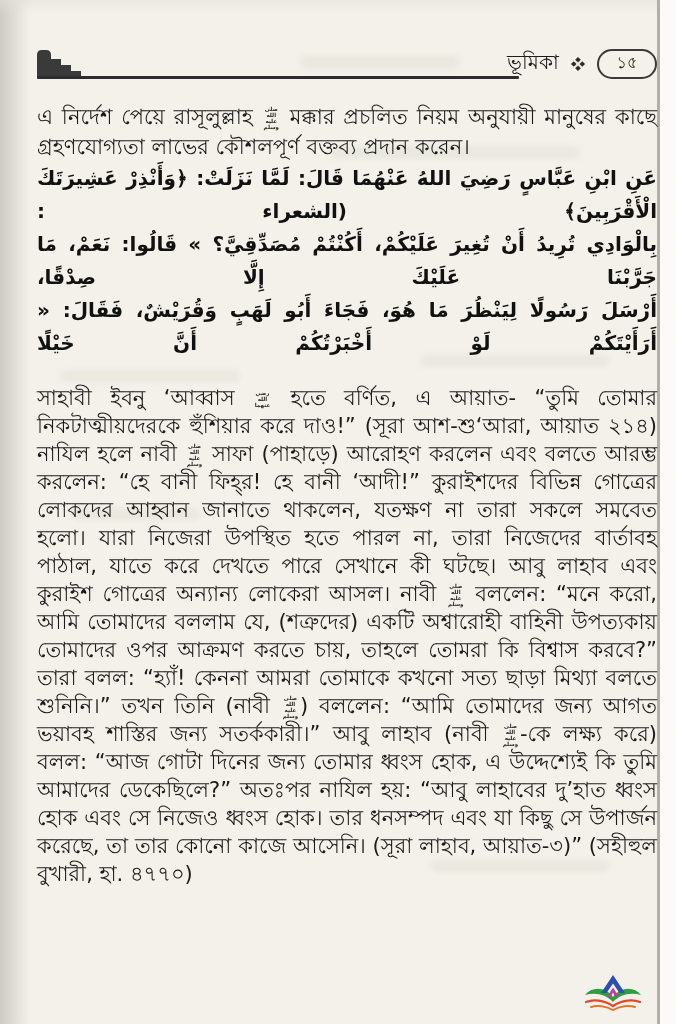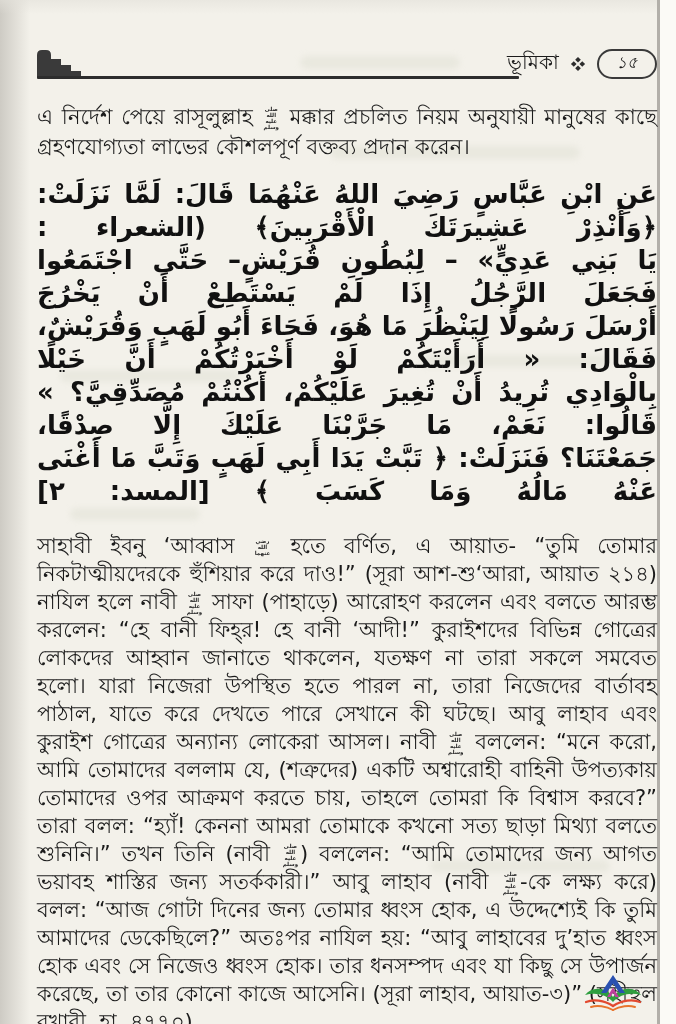--- a/index.html
+++ b/index.html
@@ -23,29 +23,29 @@
   
   .header{position:relative;height:96px;}
   .stairs{position:absolute;left:0;top:47px;}
   .rule{position:absolute;left:0;top:76px;width:482px;height:2.5px;background:#2d2d2d;border-radius:1px;}
   .header-right{position:absolute;right:0;top:47px;display:flex;align-items:center;gap:14px;}
   .section-title{font-size:20px;letter-spacing:.2px;}
   .diamond-icon{width:10px;height:10px;transform:rotate(45deg);
     display:grid;grid-template-columns:1fr 1fr;grid-template-rows:1fr 1fr;gap:1.6px;}
   .diamond-icon i{background:#2d2d2d;display:block;}
   .page-pill{border:2px solid #3a3a3a;border-radius:15px;min-width:44px;height:26px;
-    display:flex;align-items:center;justify-content:center;font-size:16px;padding:0 6px;background:transparent;font-style:italic;}
+    display:flex;align-items:center;justify-content:center;font-size:16px;padding:0 6px;background:transparent;}
 
   
   .p-bn{font-size:21px;text-align:justify;margin:0;}
   .p1{line-height:30px;margin-top:6px;}
   .p2{line-height:28px;margin-top:24px;}
 
   
-  .arabic{direction:rtl;font-weight:bold;font-size:26px;margin-top:16px;color:#111;}
+  .arabic{direction:rtl;font-weight:bold;font-size:20px;color:#111;}
   .arabic .aline{line-height:33px;text-align:justify;text-align-last:justify;}
 
   
   .seal{display:inline-block;width:17px;font-size:5.5px;line-height:1.12;text-align:center;
     vertical-align:middle;direction:rtl;font-weight:bold;color:#2a2a2a;margin:0 1px;}
 
   
   .logo{position:absolute;left:582px;top:968px;}
 </style>
 </head>
@@ -80,24 +80,22 @@
         </span>
       <span class="page-pill">১৫</span>
     </div>
   </div>
 
   <p class="p-bn p1"><span>এ নির্দেশ পেয়ে রাসূলুল্লাহ </span><span class="seal" dir="rtl">صلى الله عليه وسلم</span><span> মক্কার প্রচলিত নিয়ম অনুযায়ী মানুষের কাছে গ্রহণযোগ্যতা লাভের কৌশলপূর্ণ বক্তব্য প্রদান করেন।</span></p>
 
   <div class="arabic" dir="rtl">
 
   <div class="aline">عَنِ ابْنِ عَبَّاسٍ رَضِيَ اللهُ عَنْهُمَا قَالَ: لَمَّا نَزَلَتْ: ﴿وَأَنْذِرْ عَشِيرَتَكَ الْأَقْرَبِينَ﴾ (الشعراء :</div>
-      <div class="aline">يَا بَنِي عَدِيٍّ» – لِبُطُونِ قُرَيْشٍ– حَتَّى اجْتَمَعُوا فَجَعَلَ الرَّجُلُ إِذَا لَمْ يَسْتَطِعْ أَنْ يَخْرُجَ</div>
+      <div class="aline">بِالْوَادِي تُرِيدُ أَنْ تُغِيرَ عَلَيْكُمْ، أَكُنْتُمْ مُصَدِّقِيَّ؟ » قَالُوا: نَعَمْ، مَا جَرَّبْنَا عَلَيْكَ إِلَّا صِدْقًا،</div>
       <div class="aline">أَرْسَلَ رَسُولًا لِيَنْظُرَ مَا هُوَ، فَجَاءَ أَبُو لَهَبٍ وَقُرَيْشٌ، فَقَالَ: « أَرَأَيْتَكُمْ لَوْ أَخْبَرْتُكُمْ أَنَّ خَيْلًا</div>
-      <div class="aline">بِالْوَادِي تُرِيدُ أَنْ تُغِيرَ عَلَيْكُمْ، أَكُنْتُمْ مُصَدِّقِيَّ؟ » قَالُوا: نَعَمْ، مَا جَرَّبْنَا عَلَيْكَ إِلَّا صِدْقًا،</div>
-      <div class="aline">جَمَعْتَنَا؟ فَنَزَلَتْ: ﴿ تَبَّتْ يَدَا أَبِي لَهَبٍ وَتَبَّ مَا أَغْنَى عَنْهُ مَالُهُ وَمَا كَسَبَ ﴾ [المسد: ٢]</div>
     </div>
 
   <p class="p-bn p2"><span>সাহাবী ইবনু ‘আব্বাস </span><span class="seal" dir="rtl">رضي الله عنهما</span><span> হতে বর্ণিত, এ আয়াত- “তুমি তোমার নিকটাত্মীয়দেরকে হুঁশিয়ার করে দাও!” (সূরা আশ-শু‘আরা, আয়াত ২১৪) নাযিল হলে নাবী </span><span class="seal" dir="rtl">صلى الله عليه وسلم</span><span> সাফা (পাহাড়ে) আরোহণ করলেন এবং বলতে আরম্ভ করলেন: “হে বানী ফিহ্‌র! হে বানী ‘আদী!” কুরাইশদের বিভিন্ন গোত্রের লোকদের আহ্বান জানাতে থাকলেন, যতক্ষণ না তারা সকলে সমবেত হলো। যারা নিজেরা উপস্থিত হতে পারল না, তারা নিজেদের বার্তাবহ পাঠাল, যাতে করে দেখতে পারে সেখানে কী ঘটছে। আবু লাহাব এবং কুরাইশ গোত্রের অন্যান্য লোকেরা আসল। নাবী </span><span class="seal" dir="rtl">صلى الله عليه وسلم</span><span> বললেন: “মনে করো, আমি তোমাদের বললাম যে, (শত্রুদের) একটি অশ্বারোহী বাহিনী উপত্যকায় তোমাদের ওপর আক্রমণ করতে চায়, তাহলে তোমরা কি বিশ্বাস করবে?” তারা বলল: “হ্যাঁ! কেননা আমরা তোমাকে কখনো সত্য ছাড়া মিথ্যা বলতে শুনিনি।” তখন তিনি (নাবী </span><span class="seal" dir="rtl">صلى الله عليه وسلم</span><span>) বললেন: “আমি তোমাদের জন্য আগত ভয়াবহ শাস্তির জন্য সতর্ককারী।” আবু লাহাব (নাবী </span><span class="seal" dir="rtl">صلى الله عليه وسلم</span><span>-কে লক্ষ্য করে) বলল: “আজ গোটা দিনের জন্য তোমার ধ্বংস হোক, এ উদ্দেশ্যেই কি তুমি আমাদের ডেকেছিলে?” অতঃপর নাযিল হয়: “আবু লাহাবের দু’হাত ধ্বংস হোক এবং সে নিজেও ধ্বংস হোক। তার ধনসম্পদ এবং যা কিছু সে উপার্জন করেছে, তা তার কোনো কাজে আসেনি। (সূরা লাহাব, আয়াত-৩)” (সহীহুল বুখারী, হা. ৪৭৭০)</span></p>
 
 </div>
 
 <svg class="logo" width="62" height="48" viewBox="0 0 62 48" aria-hidden="true">
   <path d="M31 34 C24 26 13 24 3 27 C10 18 24 19 31 29 Z" fill="#2f9e3f"></path>
   <path d="M31 34 C38 26 49 24 59 27 C52 18 38 19 31 29 Z" fill="#2f9e3f"></path>
   <path d="M31 38 C22 32 11 31 4 34" stroke="#e2492f" stroke-width="2.2" fill="none" stroke-linecap="round"></path>

